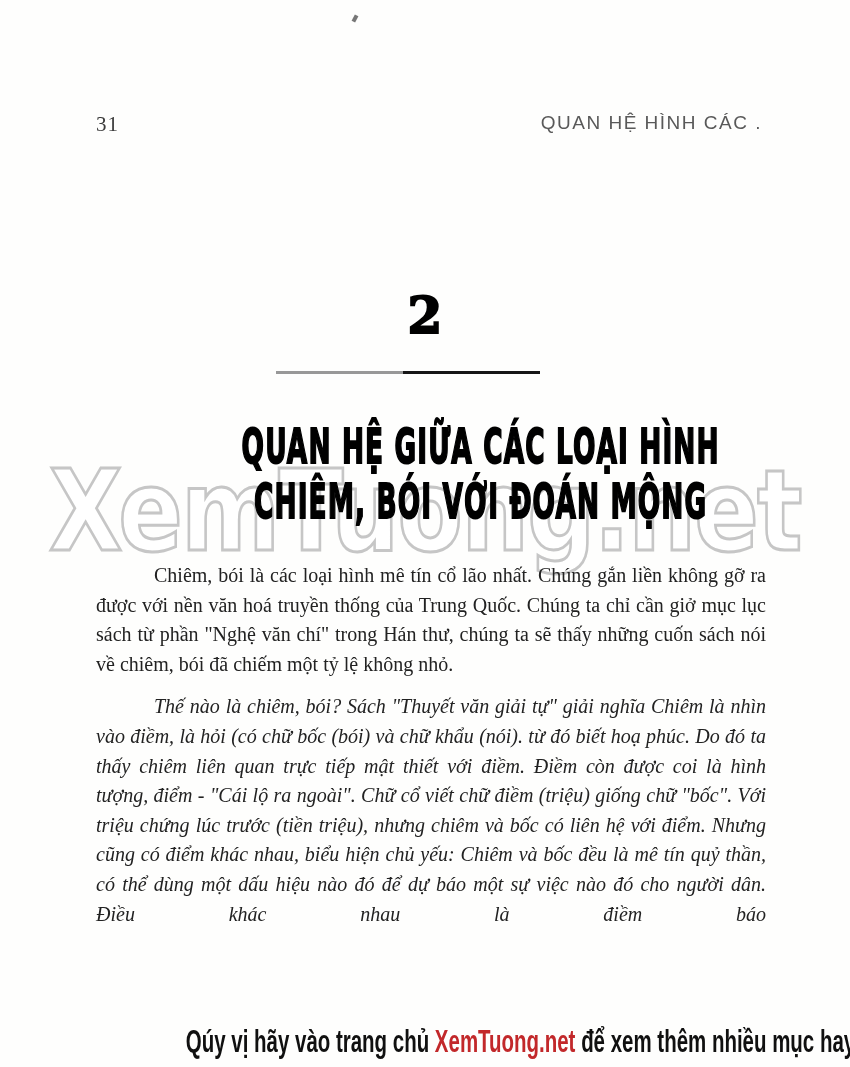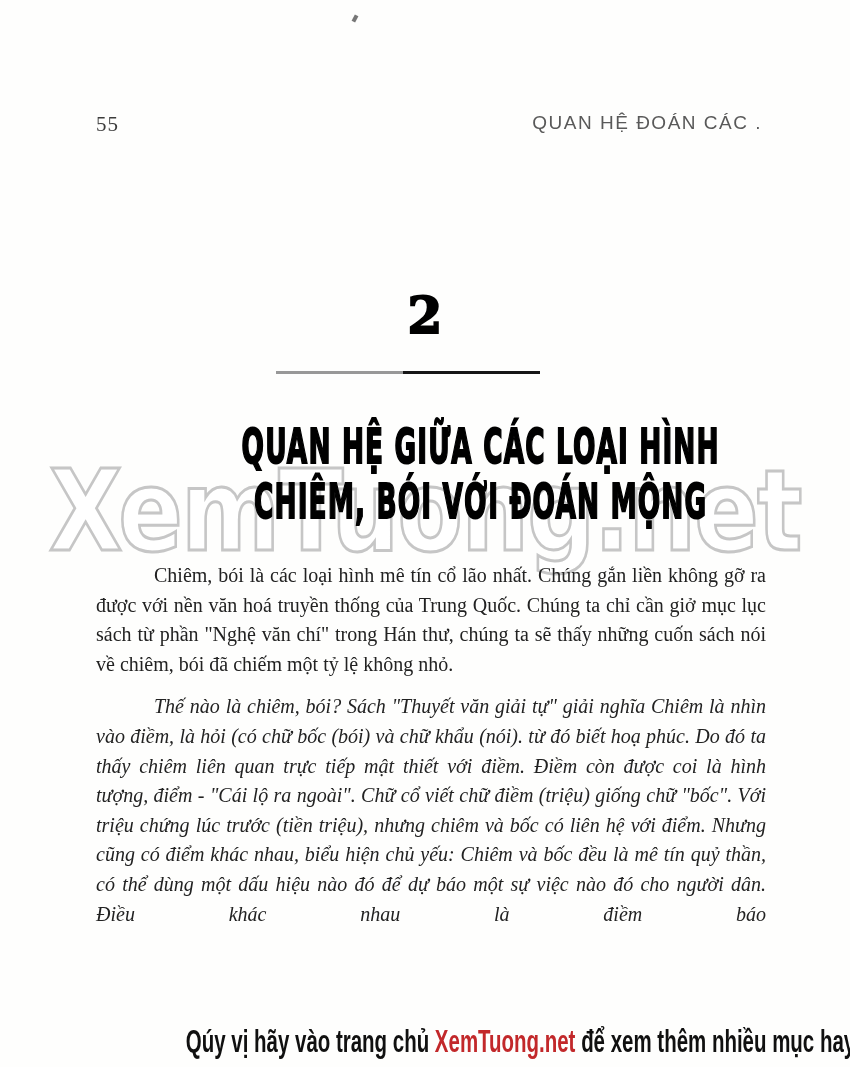--- a/index.html
+++ b/index.html
@@ -84,22 +84,22 @@
   .footer-inner .brand { color:#c2282a; }
 </style>
 </head>
 <body>
 
 <div class="page">
 
   <span class="scan-speck"></span>
 
   <div class="header">
-    <span class="page-number">55</span>
-    <span class="running-title">QUAN HỆ ĐOÁN CÁC .</span>
+    <span class="page-number">31</span>
+    <span class="running-title">QUAN HỆ HÌNH CÁC .</span>
   </div>
 
   <div class="chapter-number">2</div>
 
   <div class="chapter-rule"></div>
 
   <div class="title-block">
     <div class="title-inner">
       <div>QUAN HỆ GIỮA CÁC LOẠI HÌNH</div>
       <div>CHIÊM, BÓI VỚI ĐOÁN MỘNG</div>

